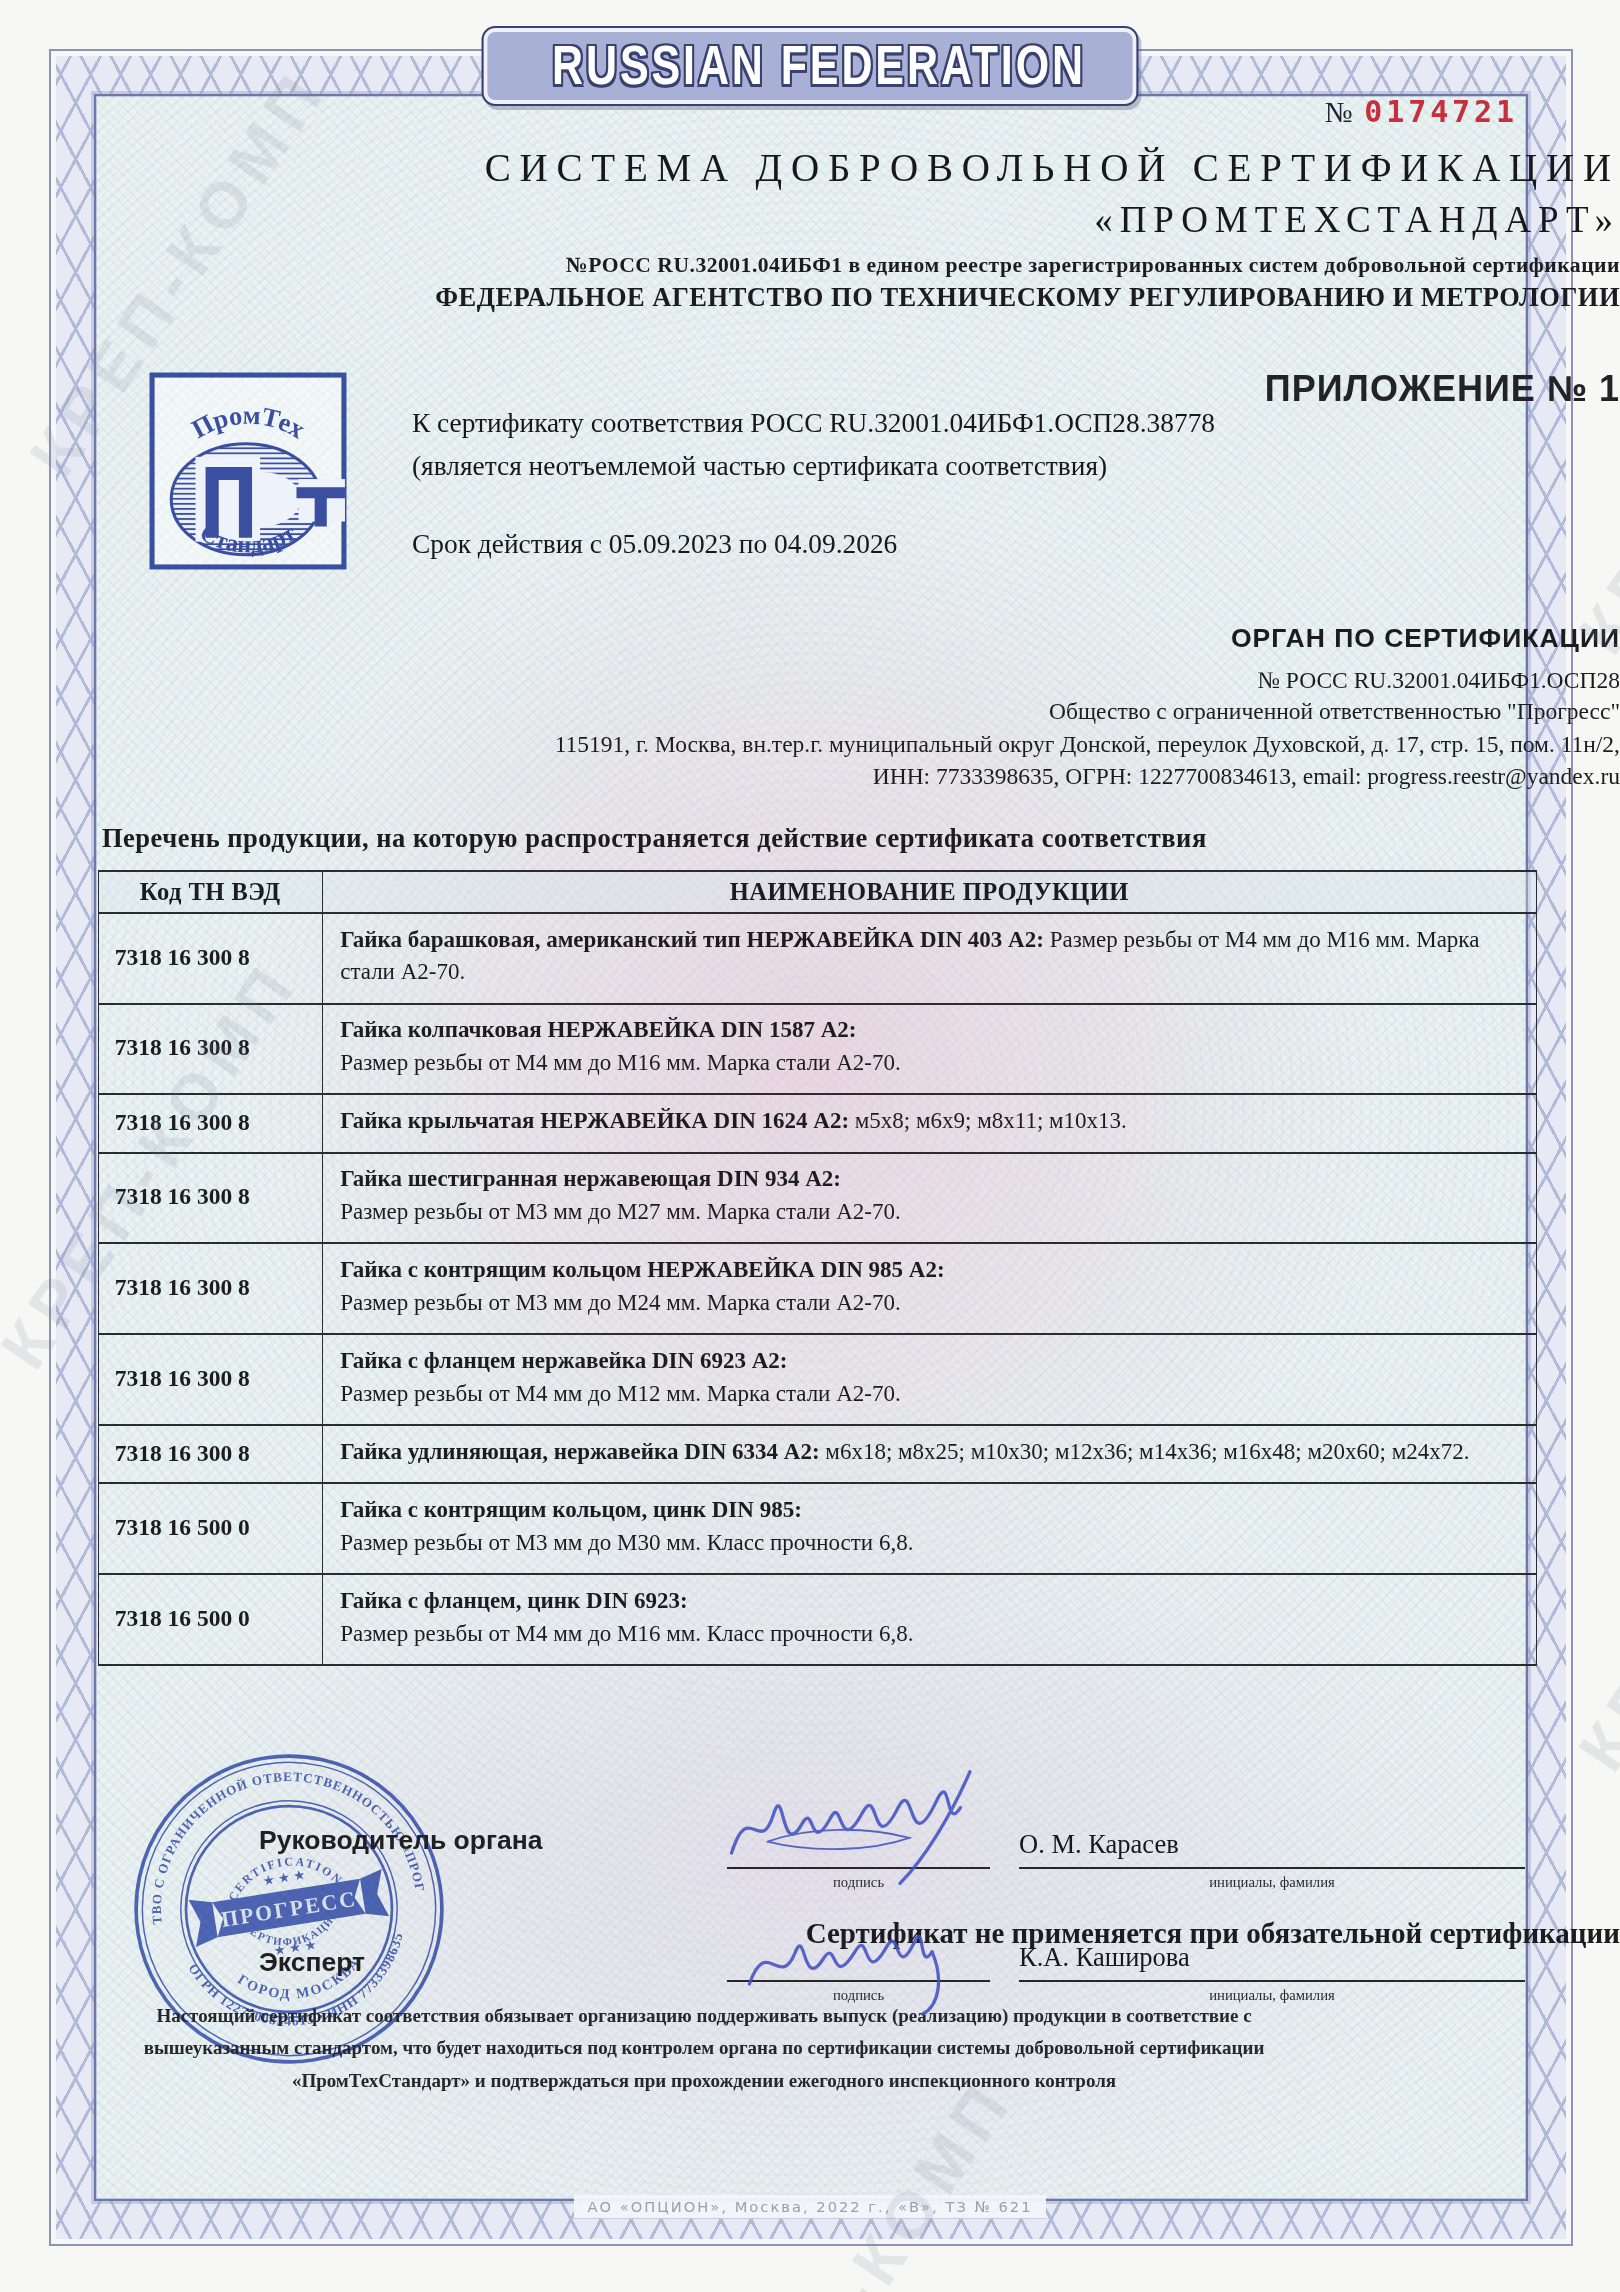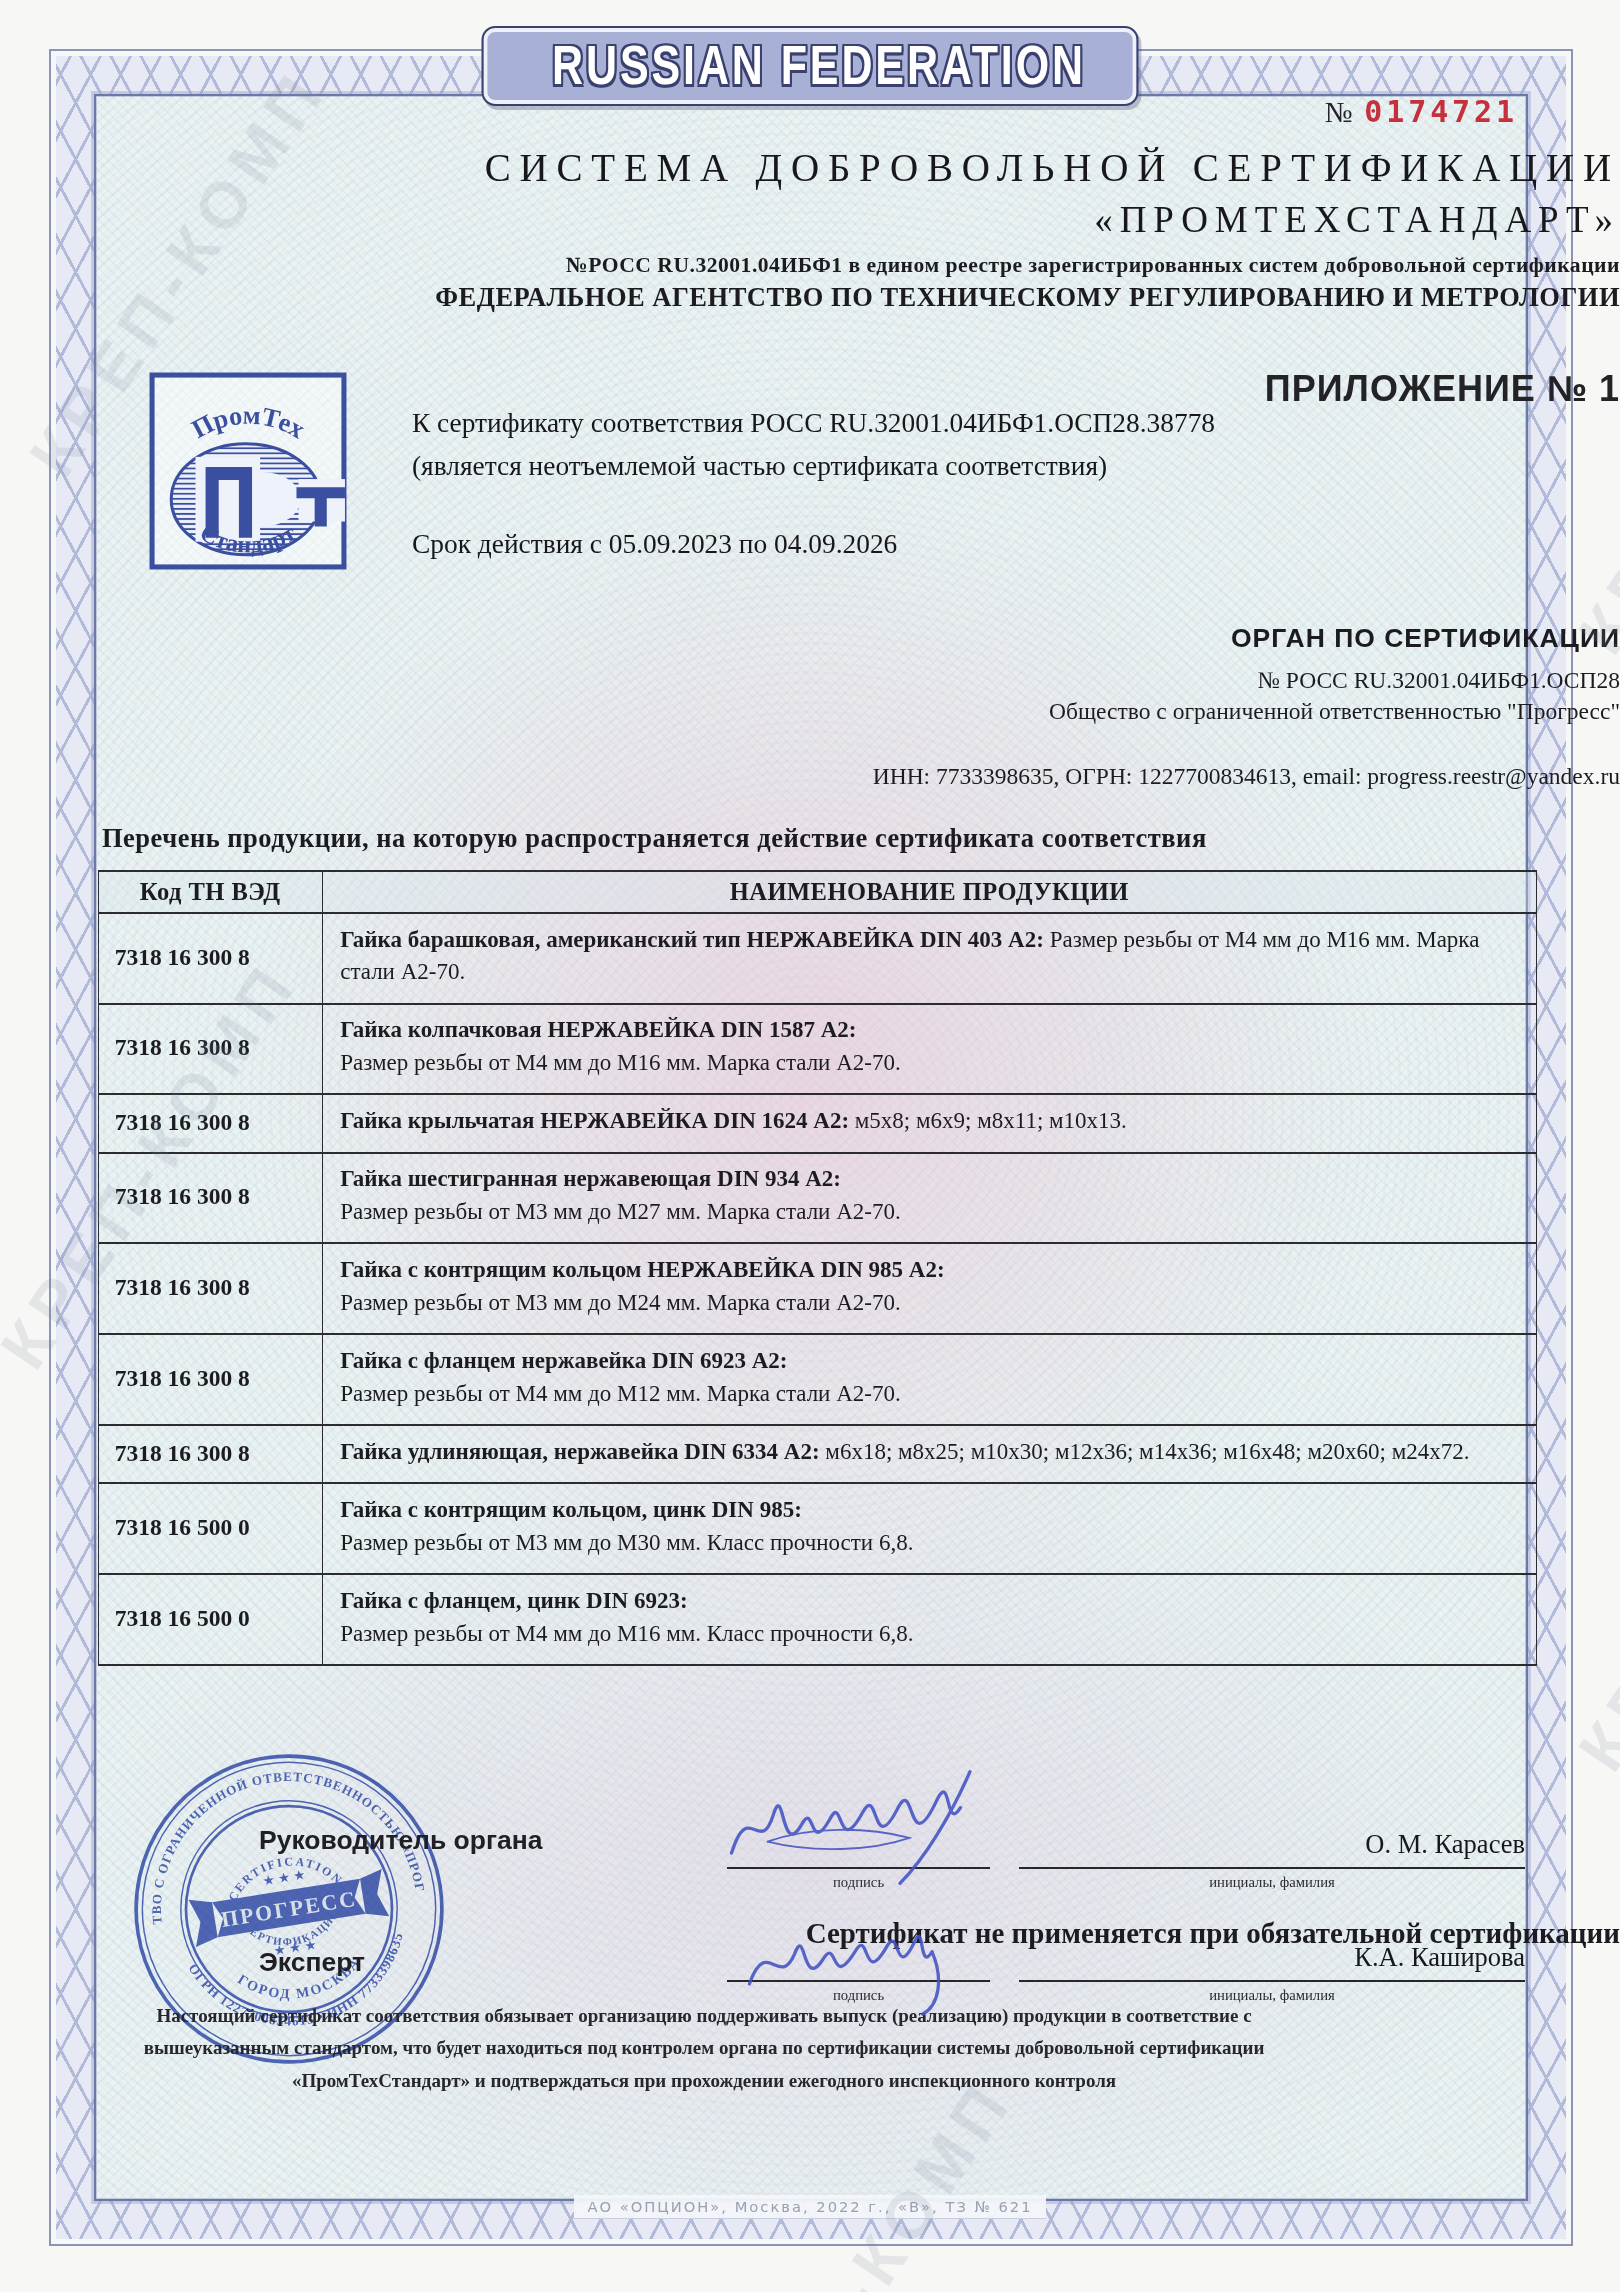--- a/index.html
+++ b/index.html
@@ -95,21 +95,21 @@
   .sigline { position:absolute; border-bottom:2px solid #26262b; z-index:4; }
   .sl1 { left:727px; top:1867px; width:263px; }
   .sl2 { left:1019px; top:1867px; width:506px; }
   .sl3 { left:727px; top:1980px; width:263px; }
   .sl4 { left:1019px; top:1980px; width:506px; }
   .under { position:absolute; z-index:4; font-size:14.7px; color:#2c2c31; text-align:center; }
   .u1 { left:727px; top:1874px; width:263px; }
   .u2 { left:1019px; top:1874px; width:506px; }
   .u3 { left:727px; top:1987px; width:263px; }
   .u4 { left:1019px; top:1987px; width:506px; }
-  .signame { position:absolute; z-index:4; font-size:26.5px; color:#17171c; text-align:right; }
+  .signame { position:absolute; z-index:4; font-size:26.5px; color:#17171c; text-align:left; }
   .n1 { left:1019px; top:1829px; width:506px; }
   .n2 { left:1019px; top:1942px; width:506px; }
   .sig { position:absolute; z-index:5; }
   .sg1 { left:717px; top:1766px; }
   .sg2 { left:733px; top:1903px; }
   
   .nomand { top:1917px; font-size:29px; font-weight:bold; }
   .fine { position:absolute; left:94px; top:2000px; width:1220px; z-index:4;
     font-size:19px; font-weight:bold; line-height:1.7; text-align:center; color:#26262b; }
   .printinfo { position:absolute; left:0; top:2198px; width:1620px; text-align:center; z-index:6; }
@@ -173,20 +173,21 @@
     </svg>
   </div>
 
   <div class="certline c1">К сертификату соответствия РОСС RU.32001.04ИБФ1.ОСП28.38778</div>
   <div class="certline c2">(является неотъемлемой частью сертификата соответствия)</div>
   <div class="certline c3">Срок действия с 05.09.2023 по 04.09.2026</div>
 
   <div class="abs ctr o1">ОРГАН ПО СЕРТИФИКАЦИИ</div>
   <div class="abs ctr o2">№ РОСС RU.32001.04ИБФ1.ОСП28</div>
   <div class="abs ctr o3">Общество с ограниченной ответственностью "Прогресс"</div>
+  <div class="abs ctr o4">115191, г. Москва, вн.тер.г. муниципальный округ Донской, переулок Духовской, д. 17, стр. 15, пом. 11н/2,</div>
   <div class="abs ctr o5">ИНН: 7733398635, ОГРН: 1227700834613, email: progress.reestr@yandex.ru</div>
 
   <div class="products-heading">Перечень продукции, на которую распространяется действие сертификата соответствия</div>
 
   <table class="tbl">
     <thead>
       <tr>
         <th class="th-code">Код ТН ВЭД</th>
         <th>НАИМЕНОВАНИЕ ПРОДУКЦИИ</th>
       </tr>

